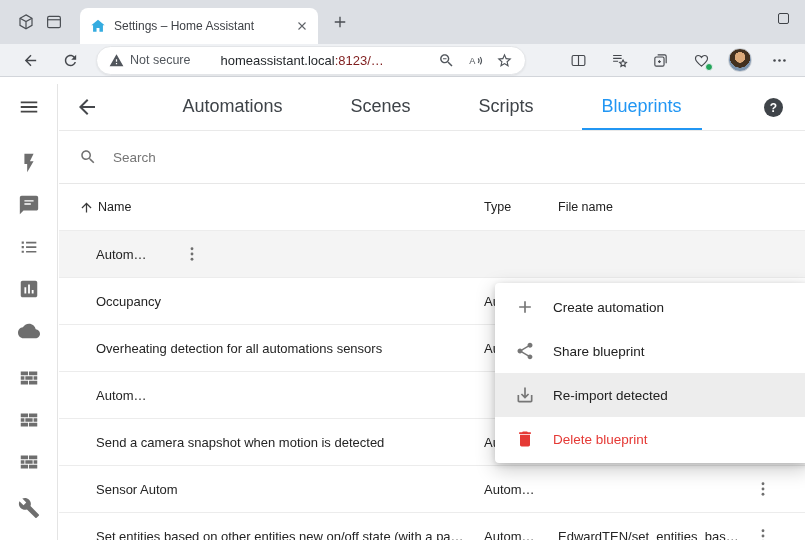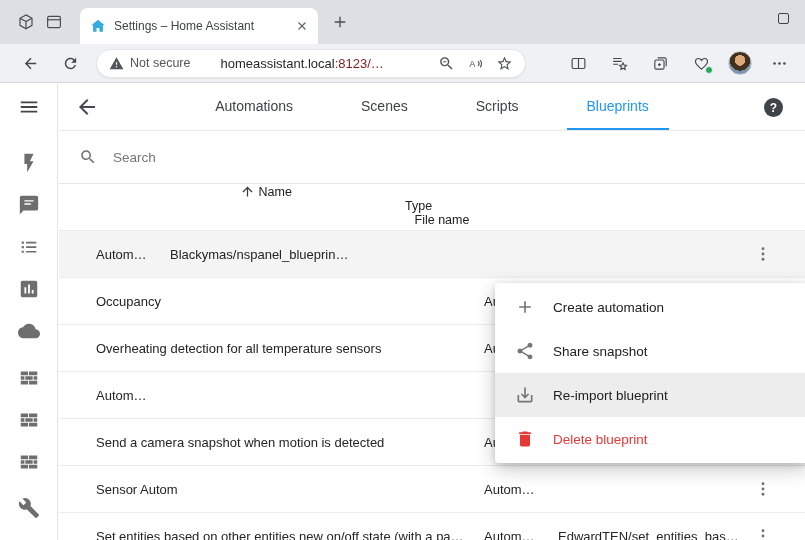--- a/index.html
+++ b/index.html
@@ -14,21 +14,21 @@
   .chrome-btn svg { width:18px; height:18px; }
   .tab { height:36px; align-self:flex-end; width:238px; background:#fff; border-radius:8px 8px 0 0;
          display:flex; align-items:center; padding:0 6px 0 10px; margin-left:12px; cursor:pointer; }
   .tab-favicon { width:16px; height:16px; flex:0 0 auto; }
   .tab-title { flex:1; font-size:12px; color:#3f4247; padding:0 8px; white-space:nowrap; overflow:hidden; }
   .tab-close { width:20px; height:20px; display:grid; place-items:center; color:#5f6368; border-radius:4px; cursor:pointer; }
   .tab-close svg { width:12px; height:12px; }
   .newtab-btn { margin-left:8px; }
   .win-max { position:absolute; top:13px; right:16px; width:11px; height:11px; border:1.4px solid #3f4247; border-radius:2px; cursor:pointer; }
 
-  .toolbar { position:absolute; top:44px; left:0; right:0; height:39px; background:#eff1f4;
+  .toolbar { position:absolute; top:44px; left:0; right:0; height:33px; background:#eff1f4;
              border-bottom:1px solid #d2d5da; display:flex; align-items:center; padding:0 12px 0 16px; }
   .tb-btn { width:28px; height:28px; display:grid; place-items:center; color:#44474c; border-radius:6px; cursor:pointer; flex:0 0 auto; }
   .tb-btn svg { width:17px; height:17px; }
   .tb-btn + .tb-btn { margin-left:12px; }
   .address { height:29px; flex:0 0 430px; margin-left:12px; background:#fff; border:1px solid #e3e5e8;
              border-radius:15px; display:flex; align-items:center; padding:0 12px; box-shadow:0 1px 2px rgba(0,0,0,.06); }
   .sec-icon { width:15px; height:15px; color:#51565c; flex:0 0 auto; }
   .sec-label { font-size:12.5px; color:#51565c; margin-left:6px; white-space:nowrap; }
   .url { margin-left:30px; font-size:13px; white-space:nowrap; overflow:hidden; }
   .url-host { color:#24282c; }
@@ -47,32 +47,32 @@
   .sidebar { position:absolute; left:0; top:0; bottom:0; width:58px; border-right:1px solid #e4e4e4; background:#fff; }
   .side-item { position:absolute; left:17px; width:24px; height:24px; display:grid; place-items:center; color:#6e6e6e; cursor:pointer; }
   .side-item svg { width:22px; height:22px; }
   .side-item.menu { color:#454545; }
   .main { position:absolute; left:59px; right:0; top:0; bottom:0; }
 
   .appbar { position:relative; height:47px; border-bottom:1px solid #e9e9e9; }
   .back-btn { position:absolute; left:16px; top:11px; width:24px; height:24px; color:#45484c; cursor:pointer; }
   .back-btn svg { width:24px; height:24px; }
   .nav-tabs { position:absolute; inset:0; display:flex; justify-content:center; gap:28px; }
-  .nav-tab { padding:0 20px; display:flex; align-items:center; font-size:14px; font-weight:500; color:#3e4348;
+  .nav-tab { padding:0 20px; display:flex; align-items:center; font-size:18px; font-weight:500; color:#3e4348;
              border-bottom:2px solid transparent; cursor:pointer; }
   .nav-tab.active { color:var(--accent); border-bottom-color:var(--accent); }
   .help-btn { position:absolute; right:22px; top:14px; width:19px; height:19px; border-radius:50%; background:#3f4449;
               color:#fff; font-size:12px; font-weight:700; display:grid; place-items:center; cursor:pointer; }
 
   .searchrow { height:53px; border-bottom:1px solid #e7e7e7; display:flex; align-items:center; padding:0 16px 0 20px; }
   .searchrow svg { width:18px; height:18px; color:#717171; flex:0 0 auto; }
   .search-input { border:none; outline:none; margin-left:16px; flex:1; font-size:13.5px; font-family:inherit; color:#212121; background:transparent; }
   .search-input::placeholder { color:#757575; }
 
-  .thead { height:47px; display:flex; align-items:center; padding-left:20px; font-size:12.5px; font-weight:500; color:#212121; border-bottom:1px solid #ececec;flex-direction:column; }
+  .thead { height:47px; display:flex; align-items:center; padding-left:20px; font-size:12.5px; font-weight:500; color:#212121; border-bottom:1px solid #ececec; }
   .th-name { width:405px; display:flex; align-items:center; gap:4px; cursor:pointer; }
   .th-name svg { width:15px; height:15px; color:#3a3a3a; }
   .th-type { width:74px; cursor:pointer; }
   .th-file { flex:1; cursor:pointer; }
 
   .row { height:47px; display:flex; align-items:center; padding:0 20px 0 37px; border-bottom:1px solid #ececec;
          font-size:13px; color:#242424; cursor:pointer; }
   .row.selected { background:#f4f4f4; }
   .c-name { width:388px; padding-right:14px; white-space:nowrap; overflow:hidden; text-overflow:ellipsis; }
   .c-type { width:74px; white-space:nowrap; overflow:hidden; }
@@ -286,21 +286,20 @@
             </svg>
           <span>Name</span>
         </div>
         <div class="th-type">Type</div>
         <div class="th-file">File name</div>
       </div>
 
       <div>
         <div class="row selected">
           <div class="c-type">Autom…</div>
-          <div class="c-file">Blackymas/nspanel_blueprin…</div>
           <div class="kebab">
               <svg viewBox="0 0 24 24" fill="currentColor">
                 <circle cx="12" cy="5" r="1.9"></circle>
                 <circle cx="12" cy="12" r="1.9"></circle>
                 <circle cx="12" cy="19" r="1.9"></circle>
               </svg>
             </div>
         </div>
         <div class="row">
           <div class="c-name">Occupancy</div>
@@ -308,21 +307,21 @@
           <div class="c-file"></div>
           <div class="kebab">
               <svg viewBox="0 0 24 24" fill="currentColor">
                 <circle cx="12" cy="5" r="1.9"></circle>
                 <circle cx="12" cy="12" r="1.9"></circle>
                 <circle cx="12" cy="19" r="1.9"></circle>
               </svg>
             </div>
         </div>
         <div class="row">
-          <div class="c-name">Overheating detection for all temperature sensors</div>
+          <div class="c-name">Overheating detection for all automations sensors</div>
           <div class="c-type">Autom…</div>
           <div class="c-file"></div>
           <div class="kebab">
               <svg viewBox="0 0 24 24" fill="currentColor">
                 <circle cx="12" cy="5" r="1.9"></circle>
                 <circle cx="12" cy="12" r="1.9"></circle>
                 <circle cx="12" cy="19" r="1.9"></circle>
               </svg>
             </div>
         </div>
@@ -382,27 +381,27 @@
     <div class="menu-item">
       <svg viewBox="0 0 24 24" fill="currentColor">
           <path d="M19 13h-6v6h-2v-6H5v-2h6V5h2v6h6v2z"></path>
         </svg>
       <span>Create automation</span>
     </div>
     <div class="menu-item">
       <svg viewBox="0 0 24 24" fill="currentColor">
           <path d="M18 16.08c-.76 0-1.44.3-1.96.77L8.91 12.7c.05-.23.09-.46.09-.7s-.04-.47-.09-.7l7.05-4.11c.54.5 1.25.81 2.04.81 1.66 0 3-1.34 3-3s-1.34-3-3-3-3 1.34-3 3c0 .24.04.47.09.7L8.04 9.81C7.5 9.31 6.79 9 6 9c-1.66 0-3 1.34-3 3s1.34 3 3 3c.79 0 1.5-.31 2.04-.81l7.12 4.16c-.05.21-.08.43-.08.65 0 1.61 1.31 2.92 2.92 2.92 1.61 0 2.92-1.31 2.92-2.92s-1.31-2.92-2.92-2.92z"></path>
         </svg>
-      <span>Share snapshot</span>
+      <span>Share blueprint</span>
     </div>
     <div class="menu-item hovered">
       <svg viewBox="0 0 24 24" fill="currentColor">
           <path d="M19 12v7H5v-7H3v7c0 1.1.9 2 2 2h14c1.1 0 2-.9 2-2v-7h-2zm-6 .67l2.59-2.58L17 11.5l-5 5-5-5 1.41-1.41L11 12.67V3h2v9.67z"></path>
         </svg>
-      <span>Re-import blueprint</span>
+      <span>Re-import detected</span>
     </div>
     <div class="menu-item danger">
       <svg viewBox="0 0 24 24" fill="currentColor">
           <path d="M6 19c0 1.1.9 2 2 2h8c1.1 0 2-.9 2-2V7H6v12zM19 4h-3.5l-1-1h-5l-1 1H5v2h14V4z"></path>
         </svg>
       <span>Delete blueprint</span>
     </div>
   </div>
 
 </div>

